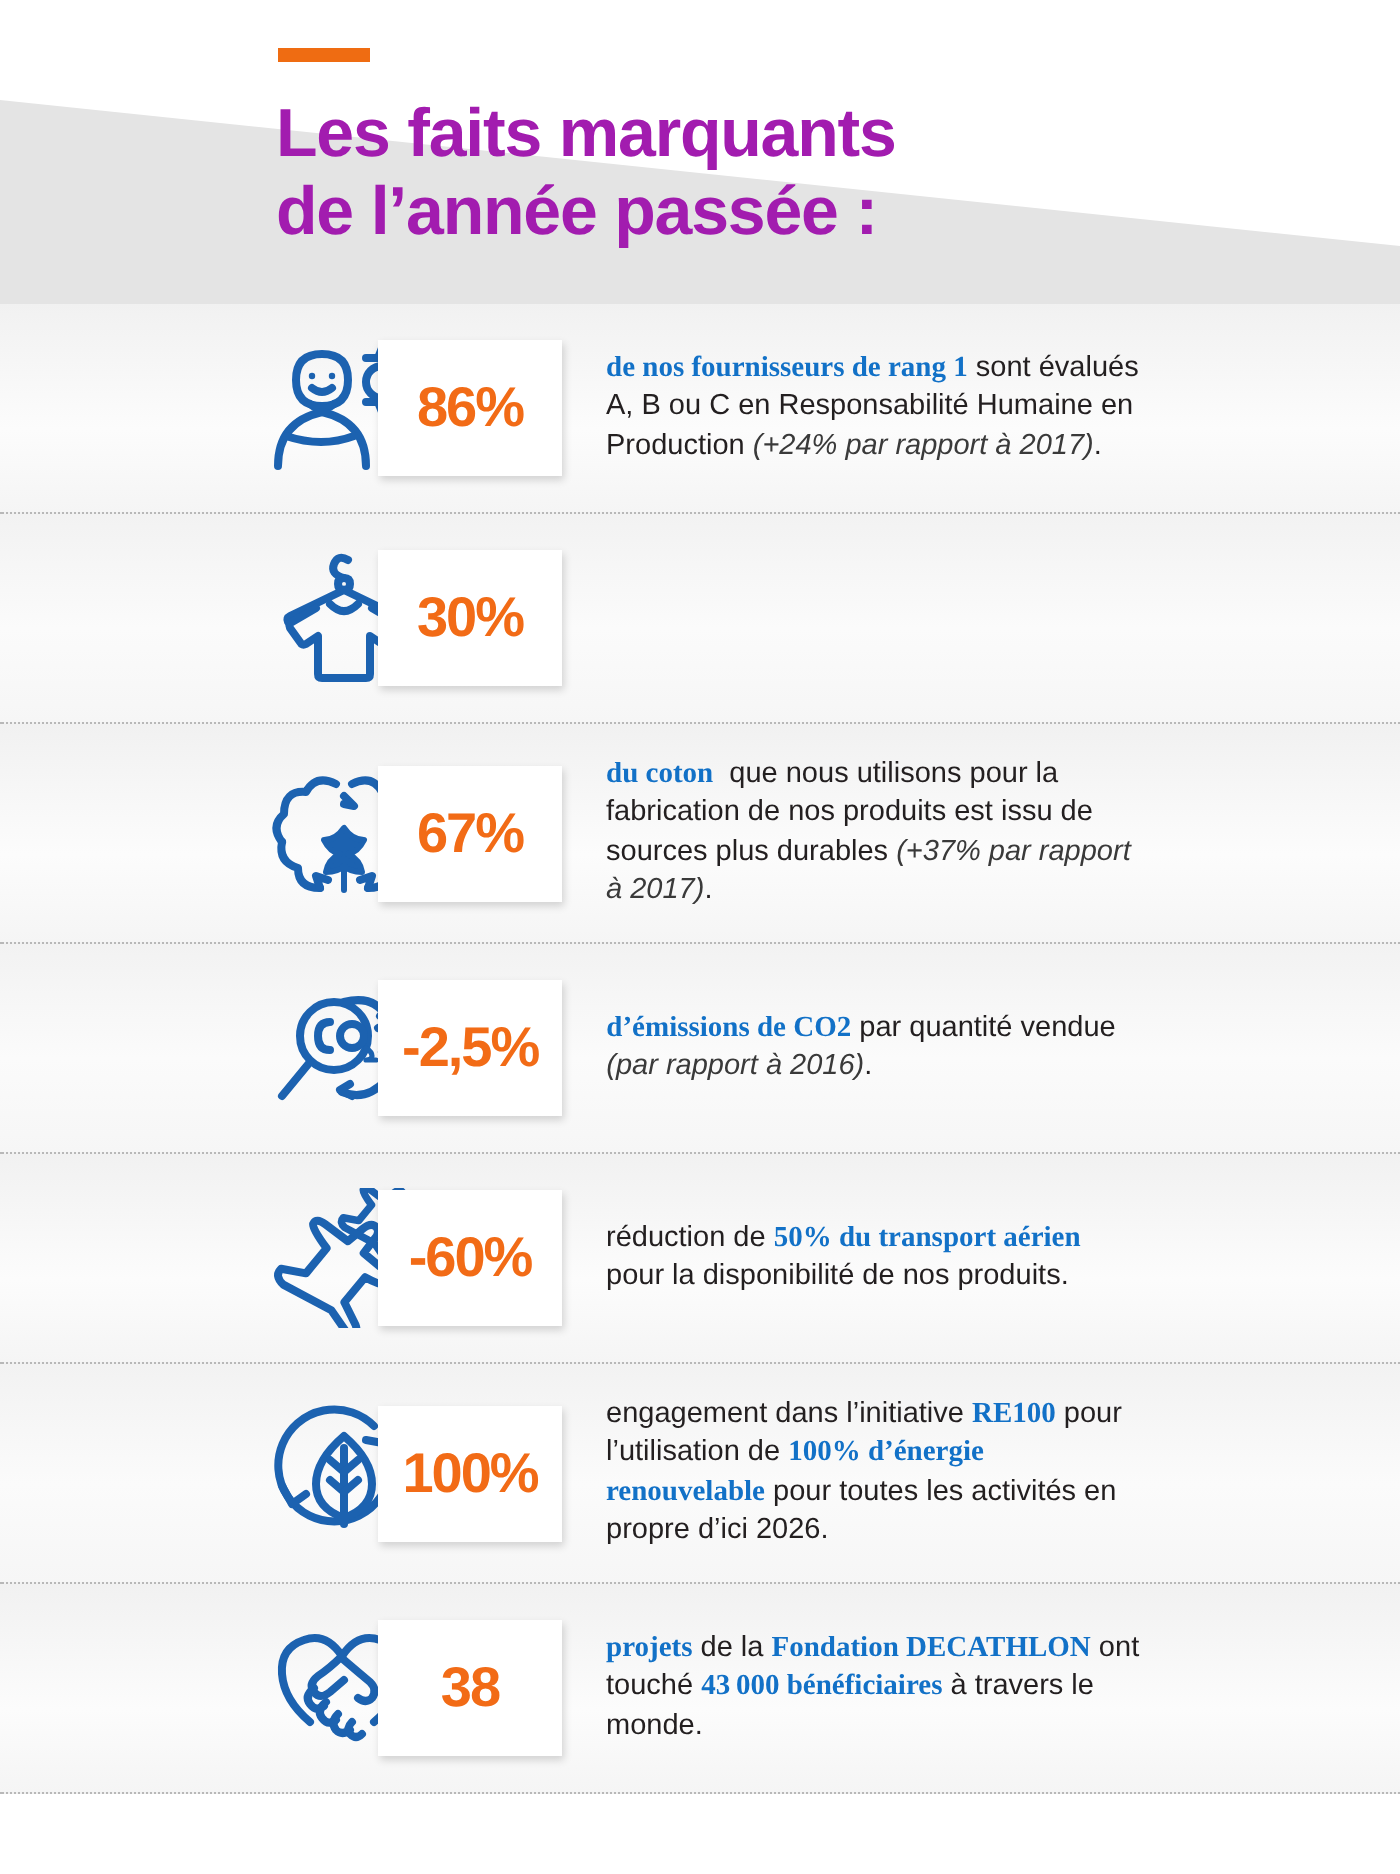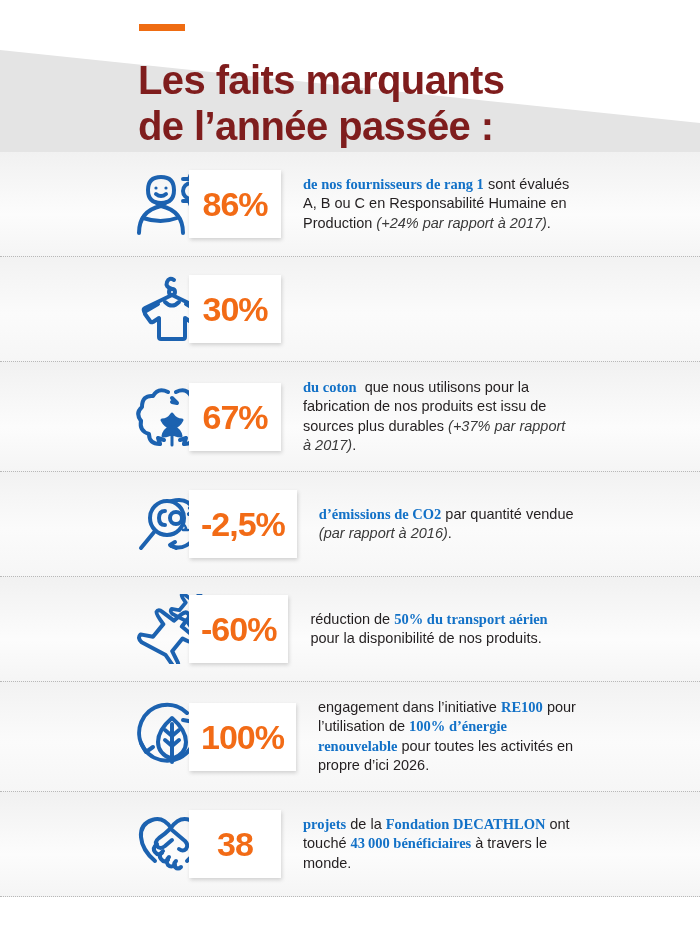--- a/index.html
+++ b/index.html
@@ -75,24 +75,24 @@
     position: absolute;
     left: 139px;
     top: 24px;
     width: 46px;
     height: 7px;
     background: #ef6c12;
   }
   .title {
     position: absolute;
     left: 138px;
-    top: 58px;
+    top: 48px;
     width: 460px;
-    color: #7f1d1d;
-    font-size: 40px;
+    color: #a21caf;
+    font-size: 34px;
     font-weight: bold;
     line-height: 1.14;
     letter-spacing: -0.6px;
     margin: 0;
   }
   .title-line { display: block; white-space: nowrap; }
 
   
   .facts {
     position: absolute;
@@ -137,21 +137,21 @@
     display: flex;
     align-items: center;
     justify-content: center;
     padding: 0 12px;
     box-sizing: border-box;
     position: relative;
     z-index: 2;
   }
   .value-text {
     color: #f26b16;
-    font-size: 34px;
+    font-size: 28px;
     font-weight: bold;
     letter-spacing: -1px;
     white-space: nowrap;
     line-height: 1;
   }
 
   .fact-text {
     margin-left: 22px;
     color: #231f20;
     font-size: 14.5px;

